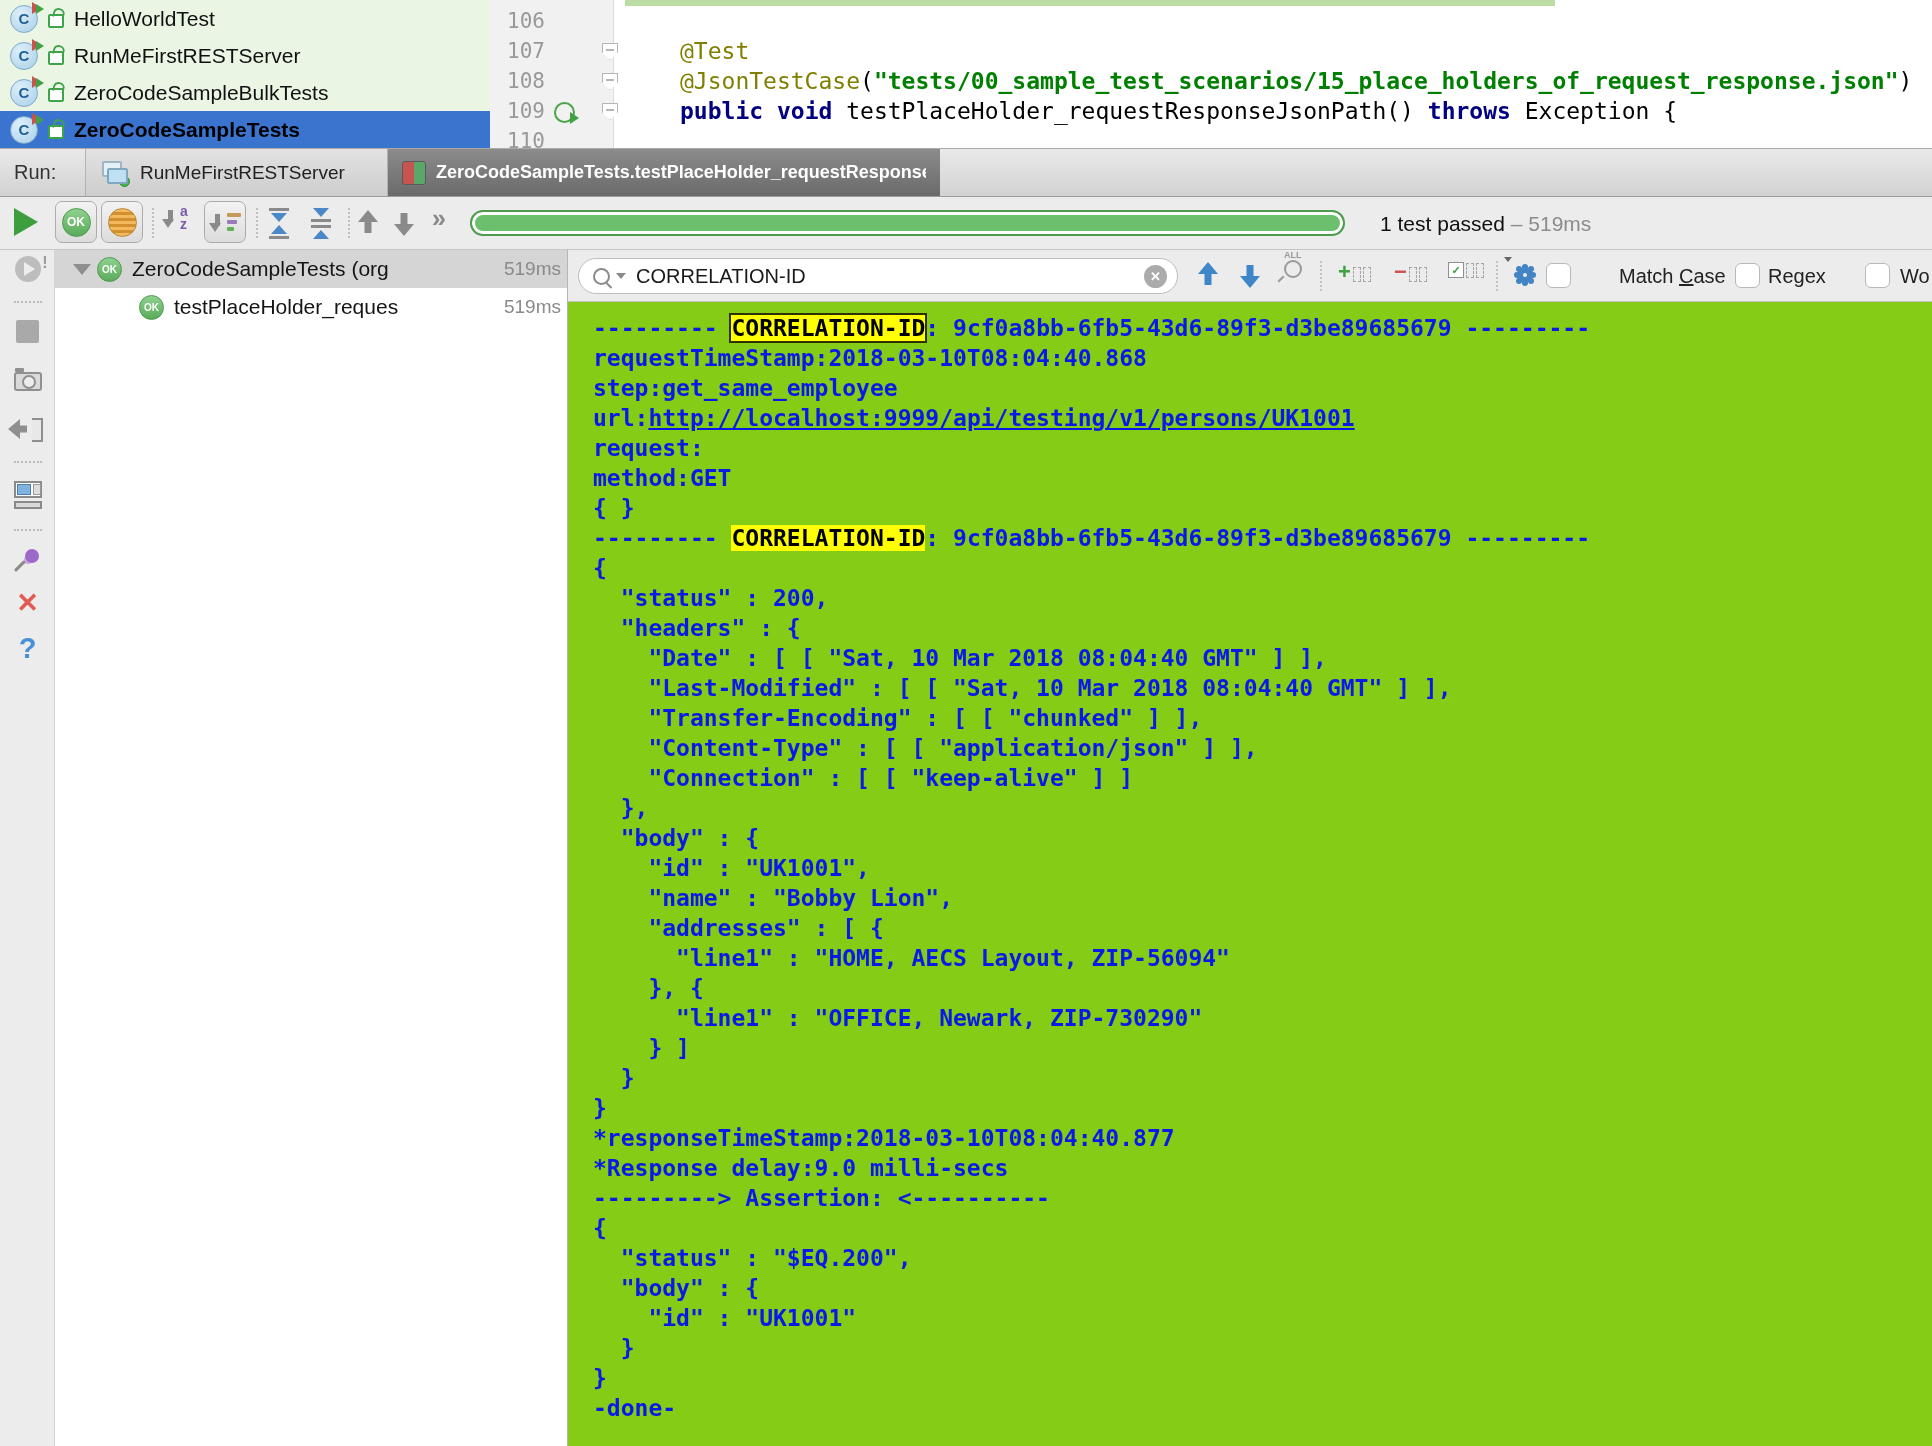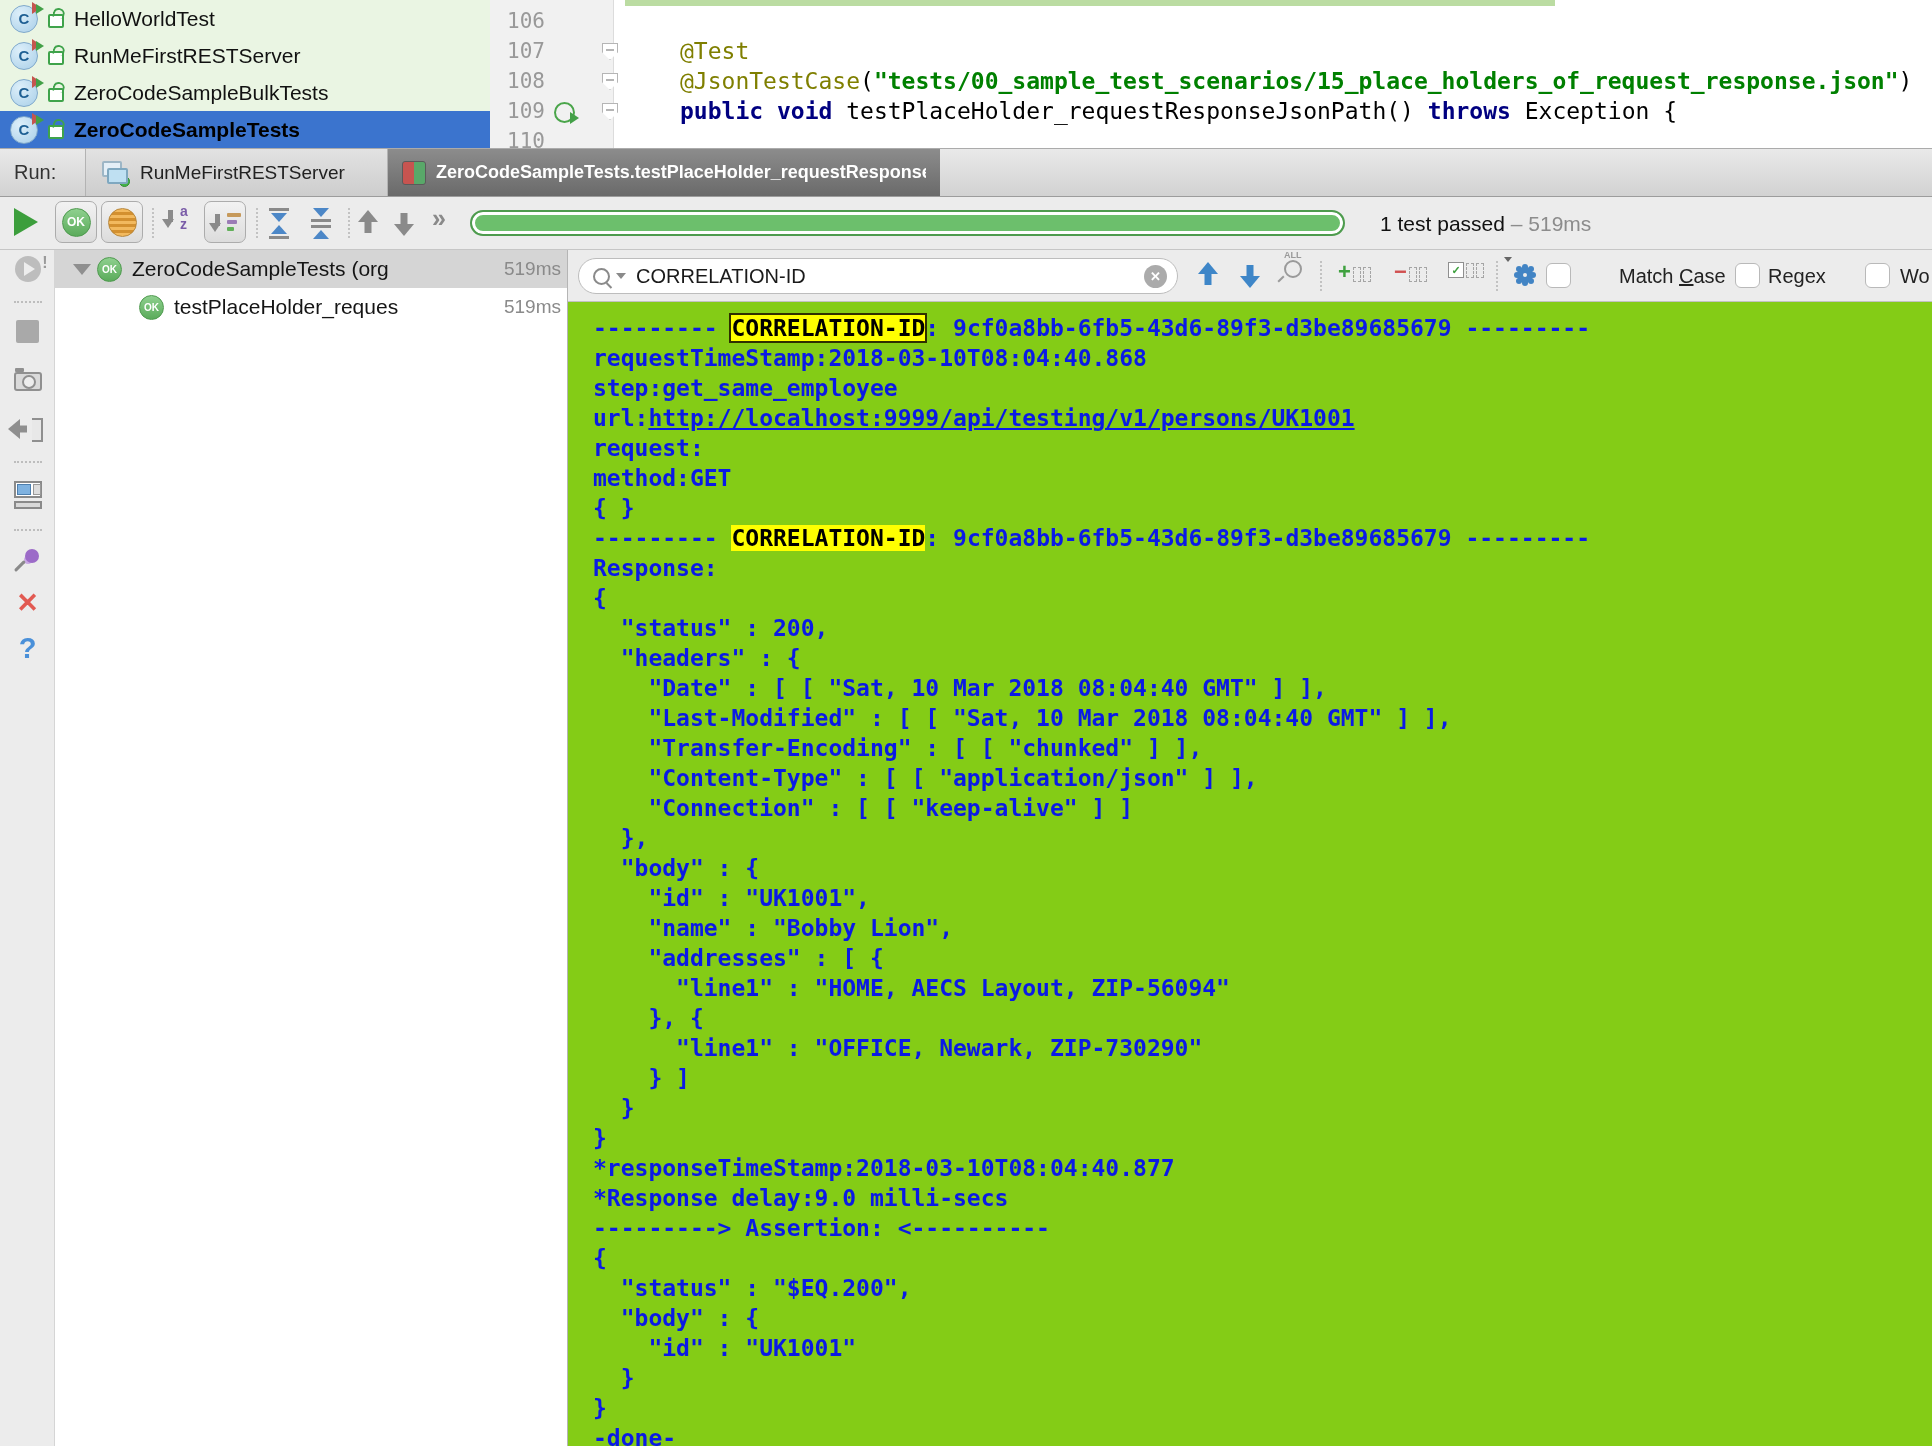--- a/index.html
+++ b/index.html
@@ -356,21 +356,20 @@
       </div>
       <div class="console-body" id="console-body">
           <div class="con-line"><span>--------- </span><span class="con-hc">CORRELATION-ID</span><span>: 9cf0a8bb-6fb5-43d6-89f3-d3be89685679 ---------</span></div>
           <div class="con-line"><span>requestTimeStamp:2018-03-10T08:04:40.868</span></div>
           <div class="con-line"><span>step:get_same_employee</span></div>
           <div class="con-line"><span>url:</span><span class="con-lk">http://localhost:9999/api/testing/v1/persons/UK1001</span></div>
           <div class="con-line"><span>request:</span></div>
           <div class="con-line"><span>method:GET</span></div>
           <div class="con-line"><span>{ }</span></div>
           <div class="con-line"><span>--------- </span><span class="con-h">CORRELATION-ID</span><span>: 9cf0a8bb-6fb5-43d6-89f3-d3be89685679 ---------</span></div>
-          <div class="con-line"><span>Response:</span></div>
           <div class="con-line"><span>{</span></div>
           <div class="con-line"><span>  "status" : 200,</span></div>
           <div class="con-line"><span>  "headers" : {</span></div>
           <div class="con-line"><span>    "Date" : [ [ "Sat, 10 Mar 2018 08:04:40 GMT" ] ],</span></div>
           <div class="con-line"><span>    "Last-Modified" : [ [ "Sat, 10 Mar 2018 08:04:40 GMT" ] ],</span></div>
           <div class="con-line"><span>    "Transfer-Encoding" : [ [ "chunked" ] ],</span></div>
           <div class="con-line"><span>    "Content-Type" : [ [ "application/json" ] ],</span></div>
           <div class="con-line"><span>    "Connection" : [ [ "keep-alive" ] ]</span></div>
           <div class="con-line"><span>  },</span></div>
           <div class="con-line"><span>  "body" : {</span></div>

